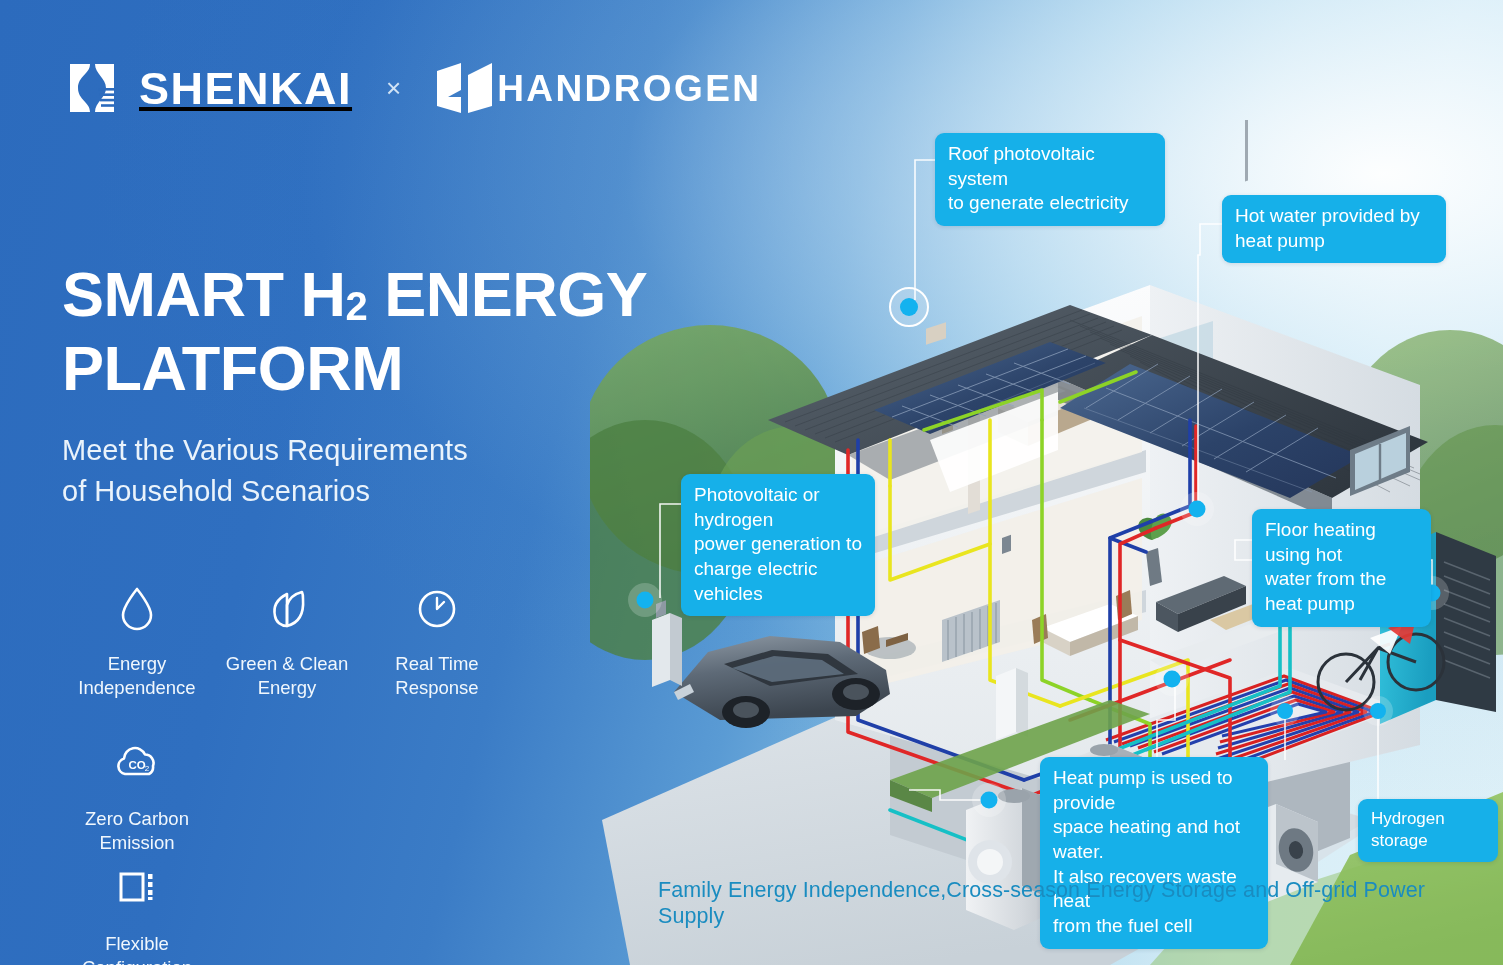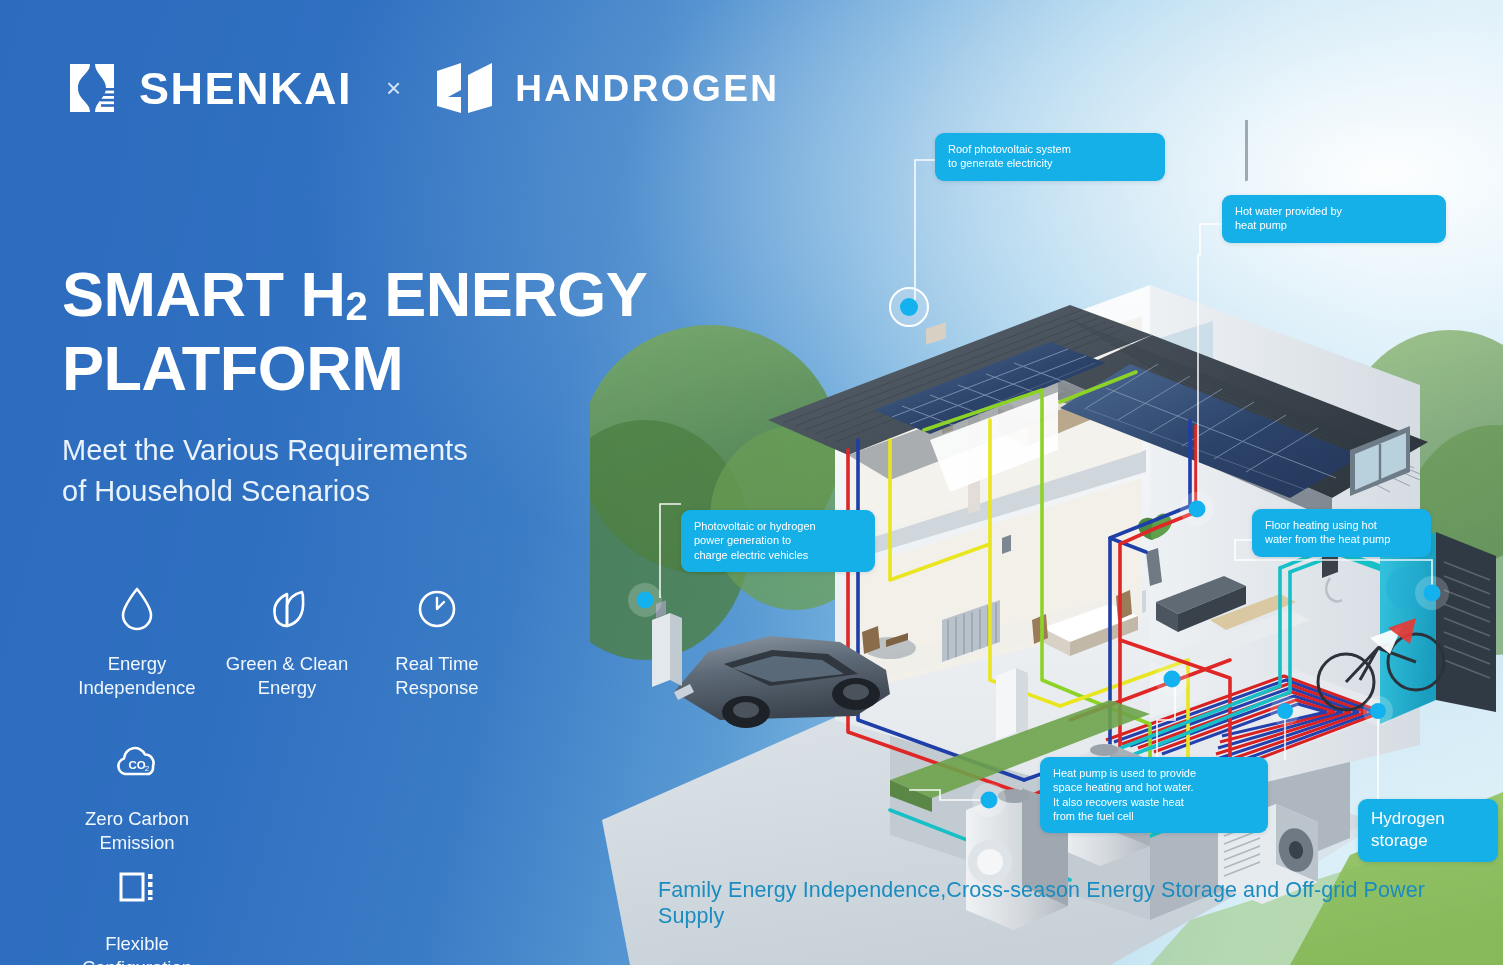--- a/index.html
+++ b/index.html
@@ -12,26 +12,26 @@
     position:relative;
     width:1503px; height:965px;
     overflow:hidden;
     background:
       radial-gradient(120% 95% at 92% 18%, rgba(255,255,255,0.95) 0%, rgba(222,240,250,0.65) 22%, rgba(150,200,232,0.25) 42%, rgba(80,150,210,0.04) 60%, rgba(0,0,0,0) 72%),
       linear-gradient(104deg, #2c6bbd 0%, #2f6fc0 22%, #3b7cc6 38%, #5a9bd4 52%, #8cc2e4 64%, #bcdff0 75%, #d8eef7 84%, #dff1f8 100%);
   }
 
   
   .brandbar { position:absolute; left:62px; top:58px; display:flex; align-items:center; gap:30px; }
-  .logo-shenkai { display:flex; align-items:center; gap:17px; }
+  .logo-shenkai { display:flex; align-items:center; gap:17px;text-decoration:underline; }
   .sk-mark { width:60px; height:60px; position:relative; }
   .sk-mark svg { display:block; }
   .brand-word { font-size:45px; font-weight:bold; letter-spacing:1.5px; color:#ffffff; line-height:1; font-family:"Liberation Sans", sans-serif; }
   .x-sep { color:#dbeaf8; font-size:26px; font-weight:300; padding:0 4px; opacity:.95; }
-  .logo-handrogen { display:flex; align-items:center; gap:18px; }
+  .logo-handrogen { display:flex; align-items:center; }
   .hd-mark { width:62px; height:54px; }
   .brand-word2 { font-size:37px; font-weight:bold; letter-spacing:2.4px; color:#ffffff; line-height:1; }
 
   .headline {
     position:absolute; left:62px; top:258px; width:660px;
     color:#ffffff; font-size:63px; font-weight:bold; line-height:1.17;
     letter-spacing:-0.5px;
   }
   .headline .sub2 { font-size:40px; vertical-align:baseline; position:relative; top:4px; font-weight:bold; }
   .subhead {
@@ -51,30 +51,30 @@
   .scene { position:absolute; left:590px; top:120px; width:913px; height:845px; }
   .scene svg { display:block; }
 
   
   .callout {
     position:absolute;
     background:#16b0e9;
     color:#ffffff;
     border-radius:9px;
     padding:9px 13px 10px 13px;
-    font-size:11px;
+    font-size:19px;
     line-height:1.30;
     box-shadow:0 1px 4px rgba(0,40,70,0.13);
     white-space:pre-line;
   }
   .callout.one { font-size:17px;margin-left:48px; }
 
   .c-roof      { left:935px; top:133px;  width:230px; }
   .c-hotwater  { left:1222px; top:195px; width:224px; }
-  .c-ev        { left:681px;  top:474px; width:194px;margin-top:36px; }
+  .c-ev        { left:681px;  top:474px; width:194px; }
   .c-floor     { left:1252px; top:509px; width:179px; }
   .c-renew     { left:659px;  top:726px; width:250px; }
   .c-heatpump  { left:1040px; top:757px; width:228px; }
   .c-h2store   { left:1310px; top:799px; width:140px; text-align:left; }
 
   
   .leaders { position:absolute; left:0; top:0; width:1503px; height:965px; pointer-events:none; }
 
   .caption {
     position:absolute; left:658px; top:878px; width:810px;

